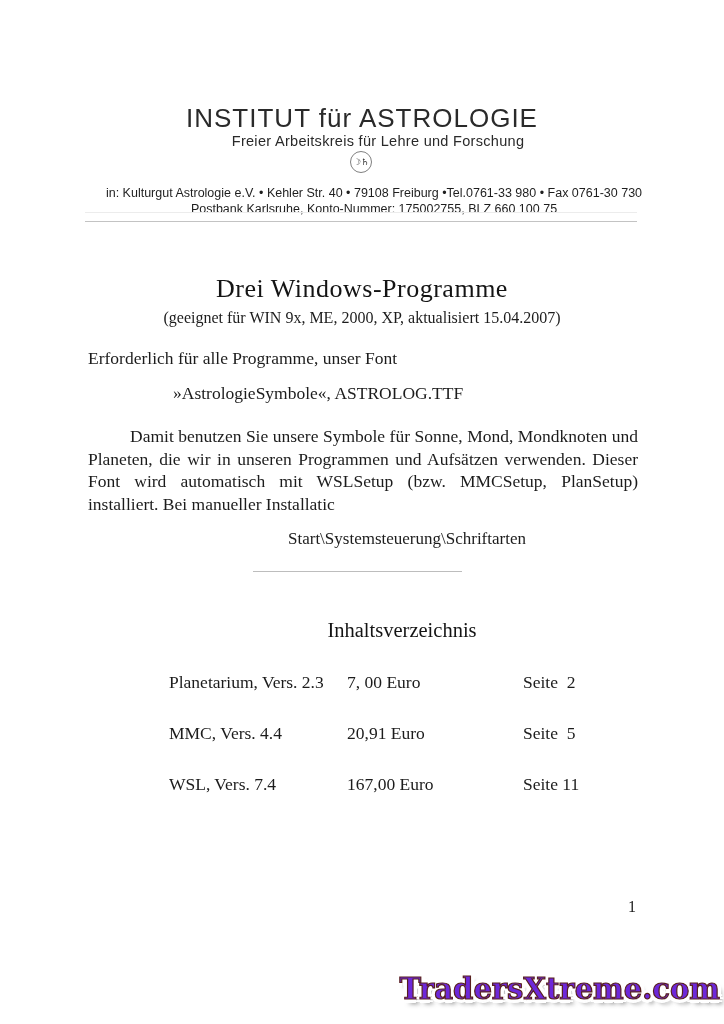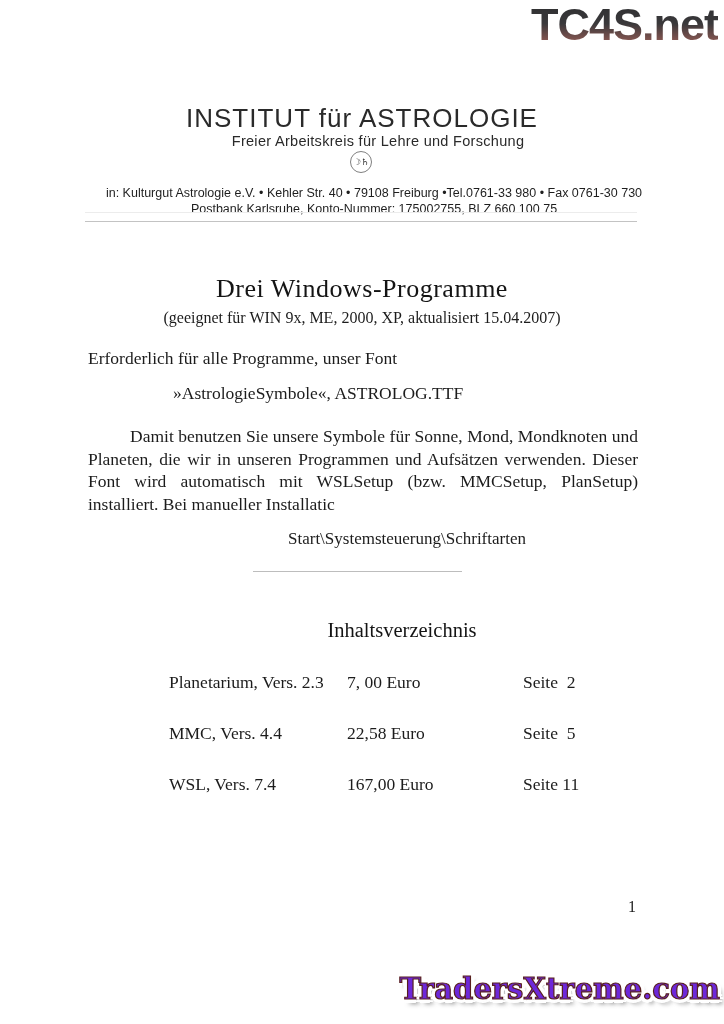--- a/index.html
+++ b/index.html
@@ -107,21 +107,20 @@
   .toc-price{position:absolute;left:347px;}
   .toc-page{position:absolute;left:523px;white-space:pre;}
   
   .page-number{position:absolute;left:628px;top:898px;font-size:16px;}
 </style>
 </head>
 <body>
 
 <div class="page">
 
-  <div class="wm-tc4s">TC4S.net</div>
 
   <div class="inst-title">INSTITUT für ASTROLOGIE</div>
   <div class="inst-sub">Freier Arbeitskreis für Lehre und Forschung</div>
   <div class="emblem">
     <span>☽♄</span>
   </div>
   <div class="addr1">in: Kulturgut Astrologie e.V. • Kehler Str. 40 • 79108 Freiburg •Tel.0761-33 980 • Fax 0761-30 730</div>
   <div class="addr2">Postbank Karlsruhe, Konto-Nummer: 175002755, BLZ 660 100 75</div>
   <div class="rule-light"></div>
   <div class="rule-dark"></div>
@@ -138,21 +137,21 @@
 
   <div class="toc-heading">Inhaltsverzeichnis</div>
 
   <div class="toc-row r0">
     <span class="toc-program">Planetarium, Vers. 2.3</span>
     <span class="toc-price">7, 00 Euro</span>
     <span class="toc-page">Seite  2</span>
   </div>
   <div class="toc-row r1">
     <span class="toc-program">MMC, Vers. 4.4</span>
-    <span class="toc-price">22,58 Euro</span>
+    <span class="toc-price">20,91 Euro</span>
     <span class="toc-page">Seite  5</span>
   </div>
   <div class="toc-row r2">
     <span class="toc-program">WSL, Vers. 7.4</span>
     <span class="toc-price">167,00 Euro</span>
     <span class="toc-page">Seite 11</span>
   </div>
 
   <div class="page-number">1</div>
 

